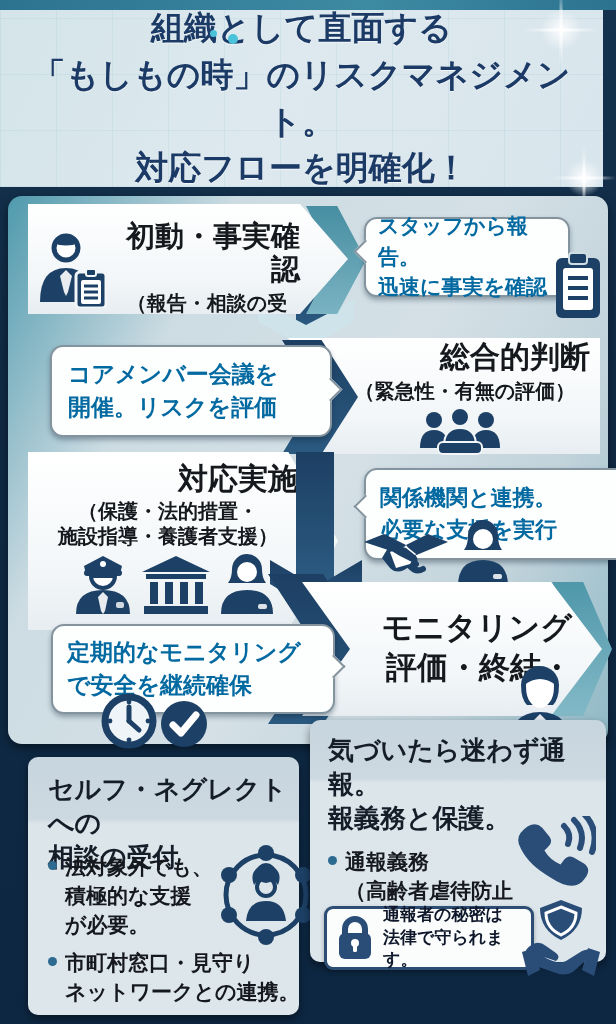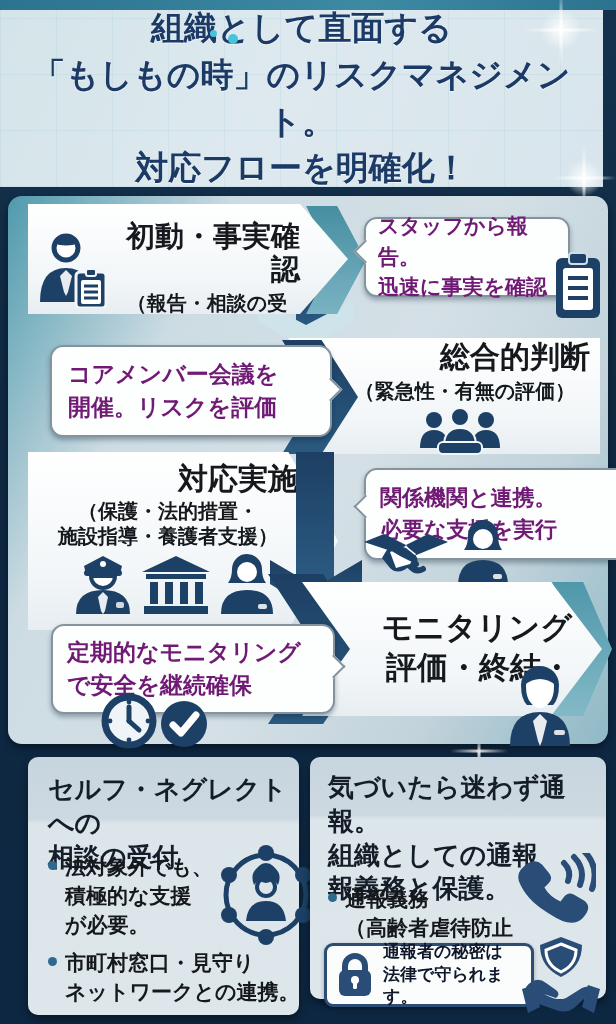--- a/index.html
+++ b/index.html
@@ -32,21 +32,21 @@
   .dot{border-radius:50%;background:#49c2da;}
   
   .flow-panel{left:8px;top:196px;width:600px;height:548px;border-radius:14px;
     background:linear-gradient(118deg,#4f9aad 0%,#cddce3 26%,#d4e0e6 55%,#c2d3db 78%,#8fb9c6 100%);
     box-shadow:0 4px 10px rgba(0,0,0,.45);}
   .stepbox{background:linear-gradient(180deg,#ffffff 0%,#f2f6f8 70%,#e7edf1 100%);
     filter:drop-shadow(2px 3px 3px rgba(20,40,60,.35));}
   .step-title{font-weight:bold;color:#15181c;text-align:right;line-height:1.15;}
   .step-sub{font-weight:bold;color:#15181c;text-align:center;line-height:1.25;}
   .bubble{background:#fdfefe;border:2px solid #84949f;border-radius:13px;
-    box-shadow:0 3px 5px rgba(15,35,55,.35);font-weight:bold;color:#701a75;
+    box-shadow:0 3px 5px rgba(15,35,55,.35);font-weight:bold;color:#0369a1;
     display:flex;align-items:center;}
   .bubble .txt{line-height:1.45;}
   .tail{position:absolute;width:15px;height:15px;background:#fdfefe;}
   .tail.right{right:-9px;border-right:2px solid #84949f;border-top:2px solid #84949f;
     transform:rotate(45deg);}
   .tail.left{left:-9px;border-left:2px solid #84949f;border-bottom:2px solid #84949f;
     transform:rotate(45deg);}
   .chev{clip-path:polygon(0 0,52% 0,100% 50%,52% 100%,0 100%,46% 50%);}
   .varrow{clip-path:polygon(0 0,50% 52%,100% 0,100% 46%,50% 100%,0 46%);}
   .navy-band{background:linear-gradient(180deg,#1d3f63,#2b5a81);}
@@ -269,24 +269,23 @@
       <circle cx="87" cy="32" r="8" fill="#1d4066"></circle>
       <circle cx="13" cy="72" r="8" fill="#1d4066"></circle>
       <circle cx="87" cy="72" r="8" fill="#1d4066"></circle>
       <circle cx="50" cy="30" r="8" fill="none" stroke="#1d4066" stroke-width="4"></circle>
       <path d="M38 42 a14 14 0 0 1 24 0 q4 -10 -2 -16 a14 14 0 0 0 -20 0 q-6 6 -2 16Z" fill="#1d4066"></path>
       <circle cx="50" cy="44" r="9" fill="none" stroke="#1d4066" stroke-width="4"></circle>
       <path d="M30 78 Q32 58 50 58 Q68 58 70 78 Z" fill="#1d4066"></path>
     </svg>
   </div>
 
-  <div class="abs card" style="left:310px;top:757px;width:296px;height:242px;">
+  <div class="abs card" style="left:310px;top:720px;width:296px;height:242px;">
     <div class="card-title" style="padding:14px 0 0 18px;">
       <div>気づいたら迷わず通報。</div>
-      <div>組織としての通報</div>
       <div>報義務と保護。</div>
     </div>
     <div class="abs" style="left:18px;top:128px;width:200px;">
       <div class="bullet-line"><span class="bdot"></span><span>通報義務</span></div>
       <div class="bullet-line" style="padding-left:17px;">（高齢者虐待防止法）</div>
     </div>
     <svg class="abs" style="left:206px;top:96px;" width="80" height="76" viewBox="0 0 80 76">
       <path d="M8 12 q14 -12 22 -2 l6 10 q3 6 -3 10 l-4 3 q4 10 14 16 l4 -4 q5 -5 10 -1 l9 7 q9 8 -4 18 q-12 8 -30 -8 Q12 46 6 28 Q2 18 8 12Z" fill="#2a4d78" transform="rotate(-8 40 38)"></path>
       <g stroke="#2a4d78" stroke-width="6" fill="none" stroke-linecap="round">
         <path d="M48 10 q8 8 4 18"></path>

